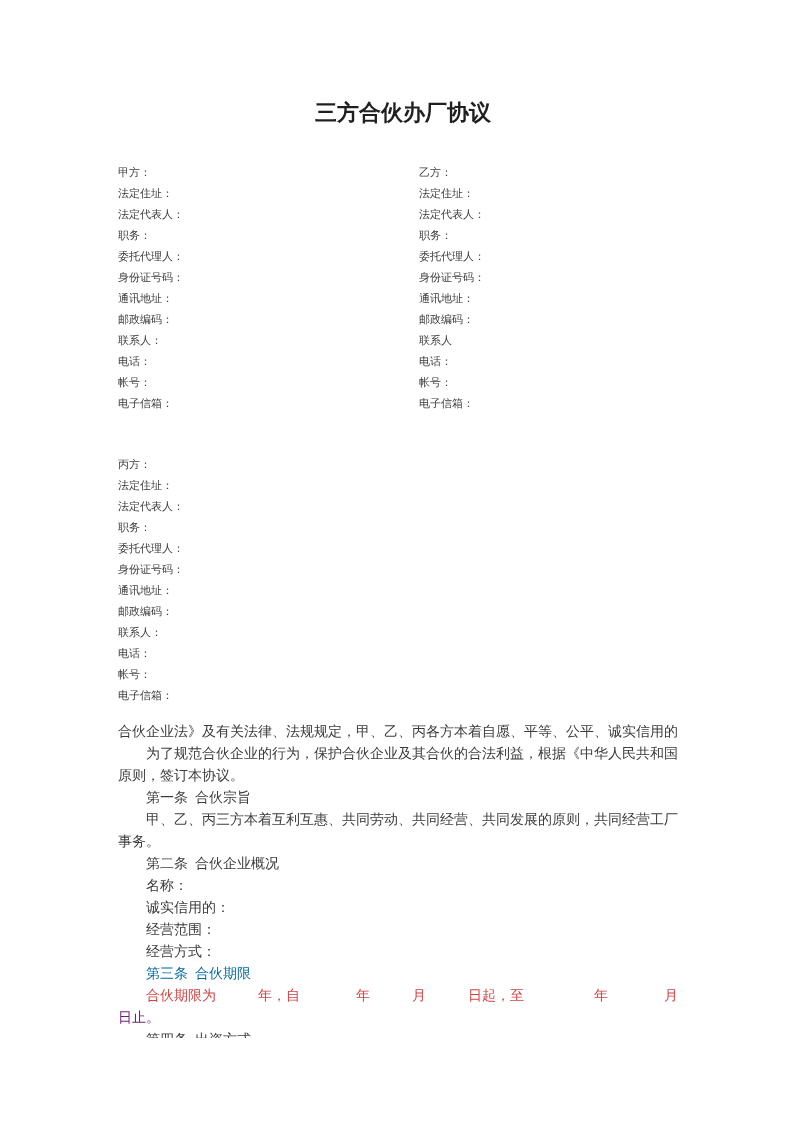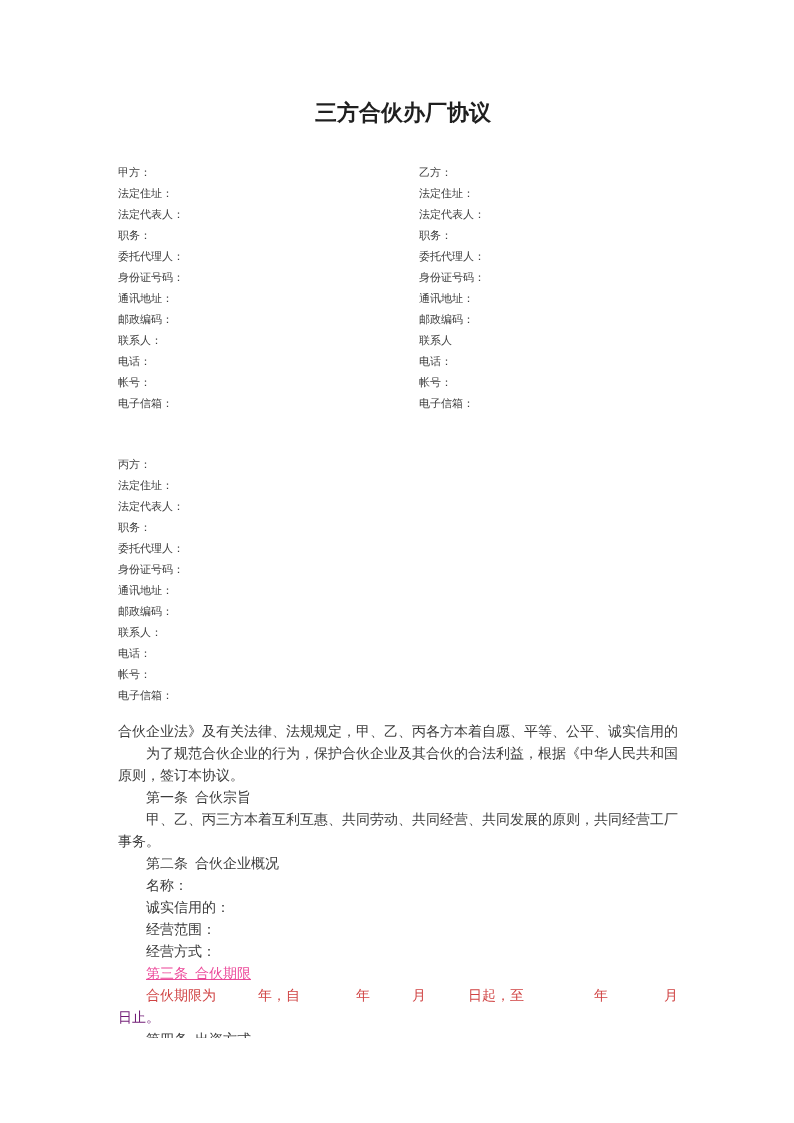--- a/index.html
+++ b/index.html
@@ -105,20 +105,20 @@
         <div class="body-line ind">为了规范合伙企业的行为，保护合伙企业及其合伙的合法利益，根据《中华人民共和国</div>
         <div class="body-line">原则，签订本协议。</div>
         <div class="body-line ind">第一条  合伙宗旨</div>
         <div class="body-line ind">甲、乙、丙三方本着互利互惠、共同劳动、共同经营、共同发展的原则，共同经营工厂</div>
         <div class="body-line">事务。</div>
         <div class="body-line ind">第二条  合伙企业概况</div>
         <div class="body-line ind">名称：</div>
         <div class="body-line ind">诚实信用的：</div>
         <div class="body-line ind">经营范围：</div>
         <div class="body-line ind">经营方式：</div>
-        <div class="body-line ind" style="color: #ec4899; text-decoration: underline;">第三条  合伙期限</div>
+        <div class="body-line ind" style="color: #0369a1;">第三条  合伙期限</div>
         <div class="body-line ind" style="color: rgb(208, 67, 67);">合伙期限为　　　年，自　　　　年　　　月　　　日起，至　　　　　年　　　　月</div>
         <div class="body-line" style="color: #701a75;">日止。</div>
         <div class="body-line ind">第四条  出资方式</div>
       </div>
 
   </div>
 </div>
 
 </body></html>

